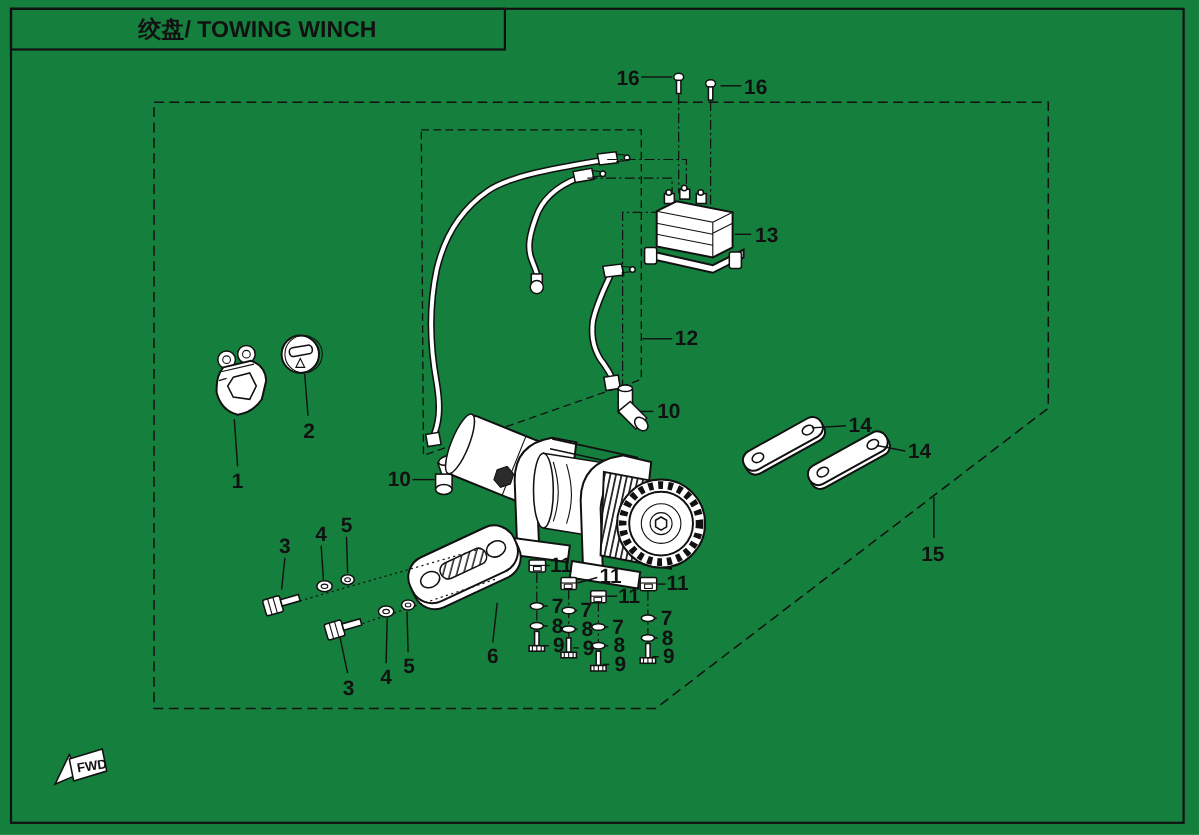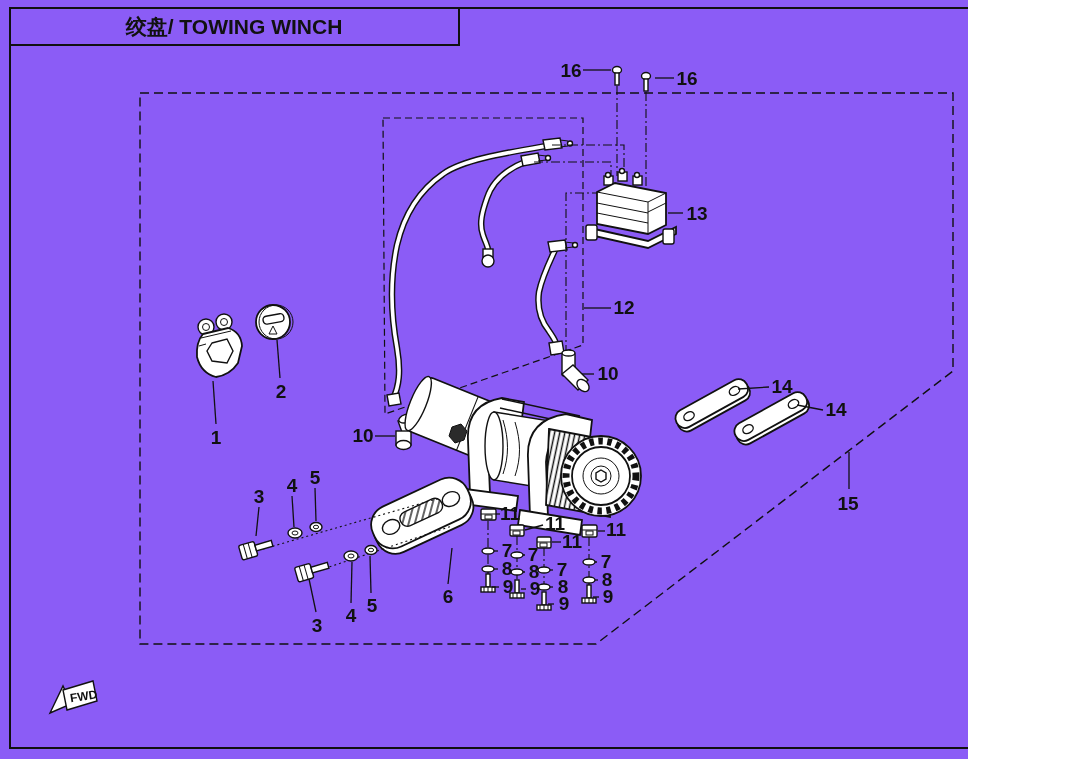--- a/index.html
+++ b/index.html
@@ -1,16 +1,16 @@
 <!DOCTYPE html>
 <html><head>
 <meta charset="utf-8">
 <style>
   html,body{margin:0;padding:0;background:#fff;}
-  .page{position:relative;width:968px;height:759px;background:#8b5cf6;
+  .page{position:relative;width:1090px;height:759px;background:#15803d;
         font-family:"Liberation Sans",sans-serif;overflow:hidden;}
   svg{display:block}
   .fr   {fill:none;stroke:#111;stroke-width:2;}
   .fillw{fill:#fff;stroke:#111;stroke-width:1.8;}
   .fillw2{fill:#fff;stroke:#111;stroke-width:1.4;}
   .dk   {fill:#2b2b2b;stroke:#111;stroke-width:1;}
   .ln   {fill:none;stroke:#111;stroke-width:1.5;}
   .thin {fill:none;stroke:#111;stroke-width:1;}
   .dash {fill:none;stroke:#111;stroke-width:1.4;stroke-dasharray:9 5;}
   .dash2{fill:none;stroke:#111;stroke-width:1.2;stroke-dasharray:7 4;}

